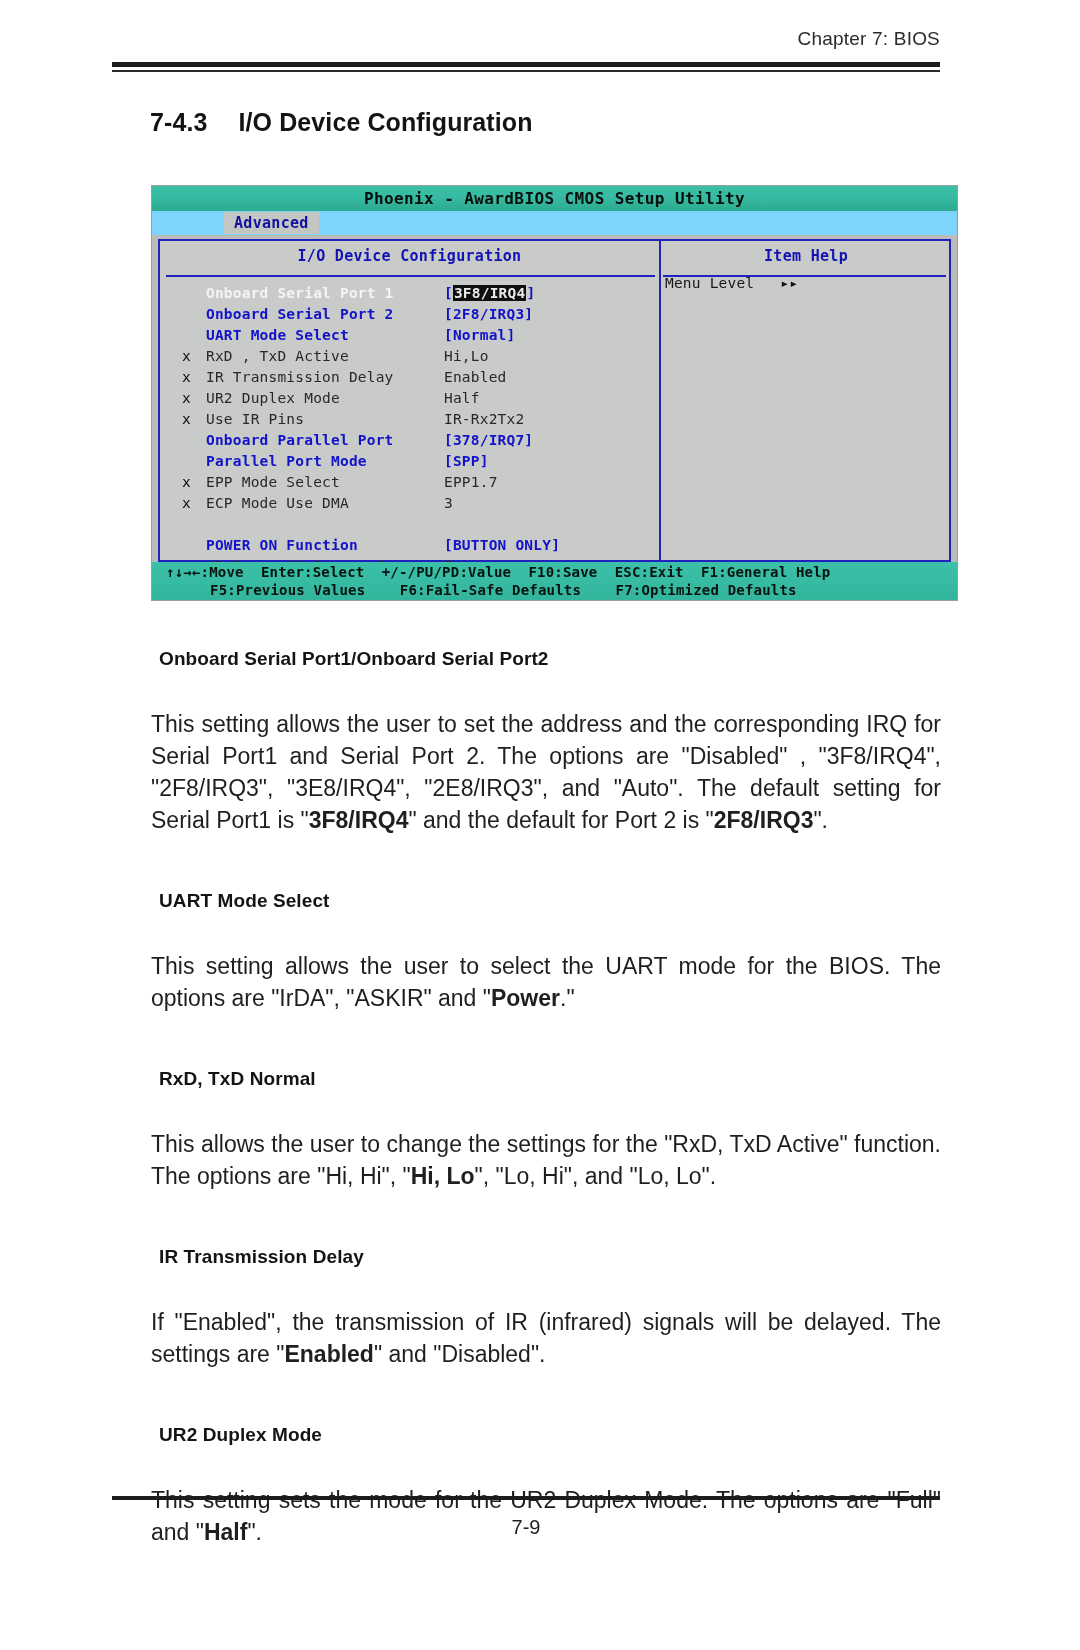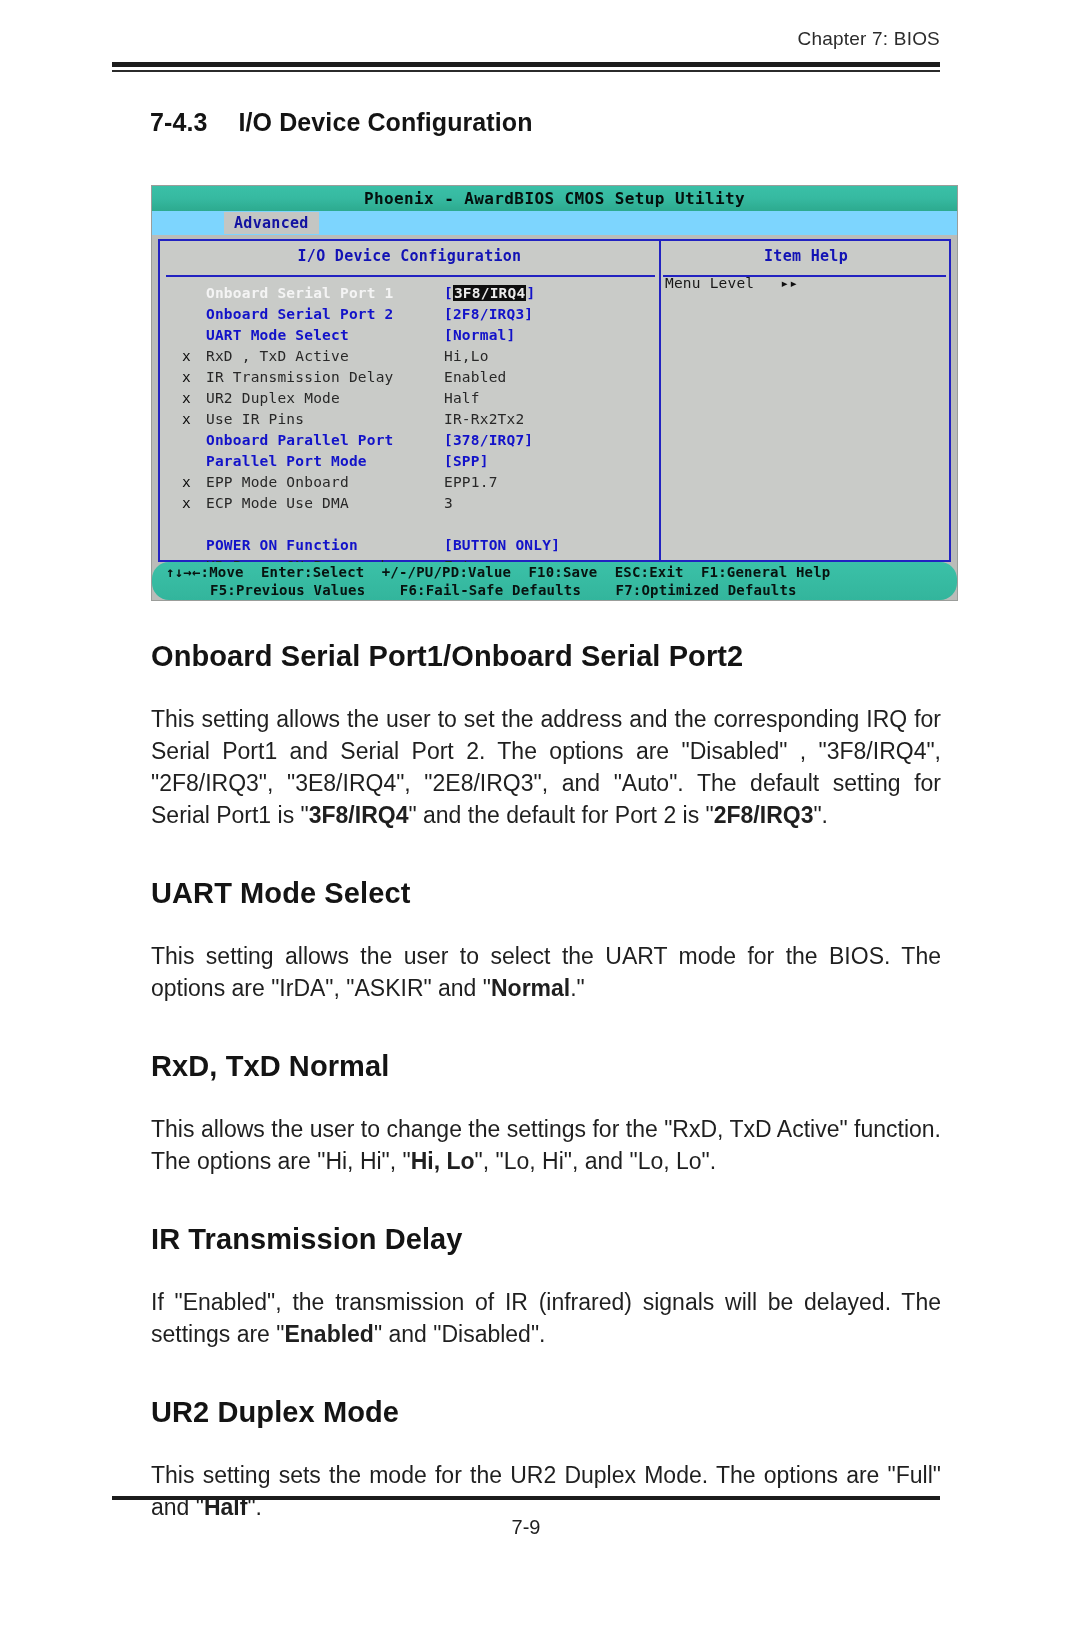--- a/index.html
+++ b/index.html
@@ -233,44 +233,43 @@
     left: 0;
     bottom: 0;
     width: 100%;
     height: 38px;
     background: linear-gradient(180deg,#3cc0a7 0%, #34b49b 100%);
     color: #0a1512;
     font-size: 14px;
     font-weight: bold;
     letter-spacing: 0.2px;
     white-space: pre;
-    border-radius: 17px;
   }
   .bios-footer .f1 {
     position: absolute;
     left: 14px;
     top: 2px;
   }
   .bios-footer .f2 {
     position: absolute;
     left: 58px;
     top: 20px;
   }
 
   
   .content {
     position: absolute;
     left: 151px;
     top: 640px;
     width: 790px;
   }
   h3.sub {
-    font-size: 29px;
-    font-weight: bold;
-    margin: 0;
+    font-size: 19px;
+    font-weight: bold;
+    margin: 8px;
     color: #141414;
     letter-spacing: 0.1px;
   }
   p.para {
     font-size: 23px;
     line-height: 32px;
     margin: 0;
     color: #1f1f1f;
     text-align: justify;
     text-justify: inter-word;
@@ -331,21 +330,21 @@
       <div class="bios-list" id="bios-list">
           <div class="bios-row sel"><span class="mark"></span><span class="label">Onboard Serial Port 1</span><span class="value">[<span class="hl">3F8/IRQ4</span>]</span></div>
           <div class="bios-row blue"><span class="mark"></span><span class="label">Onboard Serial Port 2</span><span class="value">[2F8/IRQ3]</span></div>
           <div class="bios-row blue"><span class="mark"></span><span class="label">UART Mode Select</span><span class="value">[Normal]</span></div>
           <div class="bios-row gray"><span class="mark">x</span><span class="label">RxD , TxD Active</span><span class="value">Hi,Lo</span></div>
           <div class="bios-row gray"><span class="mark">x</span><span class="label">IR Transmission Delay</span><span class="value">Enabled</span></div>
           <div class="bios-row gray"><span class="mark">x</span><span class="label">UR2 Duplex Mode</span><span class="value">Half</span></div>
           <div class="bios-row gray"><span class="mark">x</span><span class="label">Use IR Pins</span><span class="value">IR-Rx2Tx2</span></div>
           <div class="bios-row blue"><span class="mark"></span><span class="label">Onboard Parallel Port</span><span class="value">[378/IRQ7]</span></div>
           <div class="bios-row blue"><span class="mark"></span><span class="label">Parallel Port Mode</span><span class="value">[SPP]</span></div>
-          <div class="bios-row gray"><span class="mark">x</span><span class="label">EPP Mode Onboard</span><span class="value">EPP1.7</span></div>
+          <div class="bios-row gray"><span class="mark">x</span><span class="label">EPP Mode Select</span><span class="value">EPP1.7</span></div>
           <div class="bios-row gray"><span class="mark">x</span><span class="label">ECP Mode Use DMA</span><span class="value">3</span></div>
           <div class="bios-spacer"></div>
           <div class="bios-row blue"><span class="mark"></span><span class="label">POWER ON Function</span><span class="value">[BUTTON ONLY]</span></div>
           <div class="bios-row gray"><span class="mark">x</span><span class="label">KB Power ON Password</span><span class="value">Enter</span></div>
           <div class="bios-row gray"><span class="mark">x</span><span class="label">Hot Key Power ON</span><span class="value">Ctrl-F1</span></div>
         </div>
 
       <div class="bios-help">
         <div class="bios-help-row"><span>Menu Level</span><span class="arrows">▸▸</span></div>
       </div>
@@ -357,21 +356,21 @@
     </div>
   </div>
 
   <div class="content" id="content">
       <h3 class="sub">Onboard Serial Port1/Onboard Serial Port2</h3>
       <div class="gap-after-head"></div>
       <p class="para">This setting allows the user to set  the address and the corresponding IRQ for  Serial Port1 and Serial Port 2.   The options are "Disabled" , "3F8/IRQ4", "2F8/IRQ3", "3E8/IRQ4", "2E8/IRQ3", and "Auto".   The default setting for Serial Port1 is "<b>3F8/IRQ4</b>" and the default for Port 2 is "<b>2F8/IRQ3</b>".</p>
       <div class="gap-after-para"></div>
       <h3 class="sub">UART Mode Select</h3>
       <div class="gap-after-head"></div>
-      <p class="para">This setting allows the user to select the UART mode for the BIOS.  The options are "IrDA", "ASKIR" and "<b>Normal</b>."</p>
+      <p class="para">This setting allows the user to select the UART mode for the BIOS.  The options are "IrDA", "ASKIR" and "<b>Power</b>."</p>
       <div class="gap-after-para"></div>
       <h3 class="sub">RxD, TxD Normal</h3>
       <div class="gap-after-head"></div>
       <p class="para">This allows the user to change the settings for the "RxD, TxD Active" function.  The options are "Hi, Hi", "<b>Hi, Lo</b>", "Lo, Hi",  and "Lo, Lo".</p>
       <div class="gap-after-para"></div>
       <h3 class="sub">IR Transmission Delay</h3>
       <div class="gap-after-head"></div>
       <p class="para">If "Enabled", the transmission of IR (infrared) signals will be delayed.  The settings are "<b>Enabled</b>" and "Disabled".</p>
       <div class="gap-after-para"></div>
       <h3 class="sub">UR2 Duplex Mode</h3>

